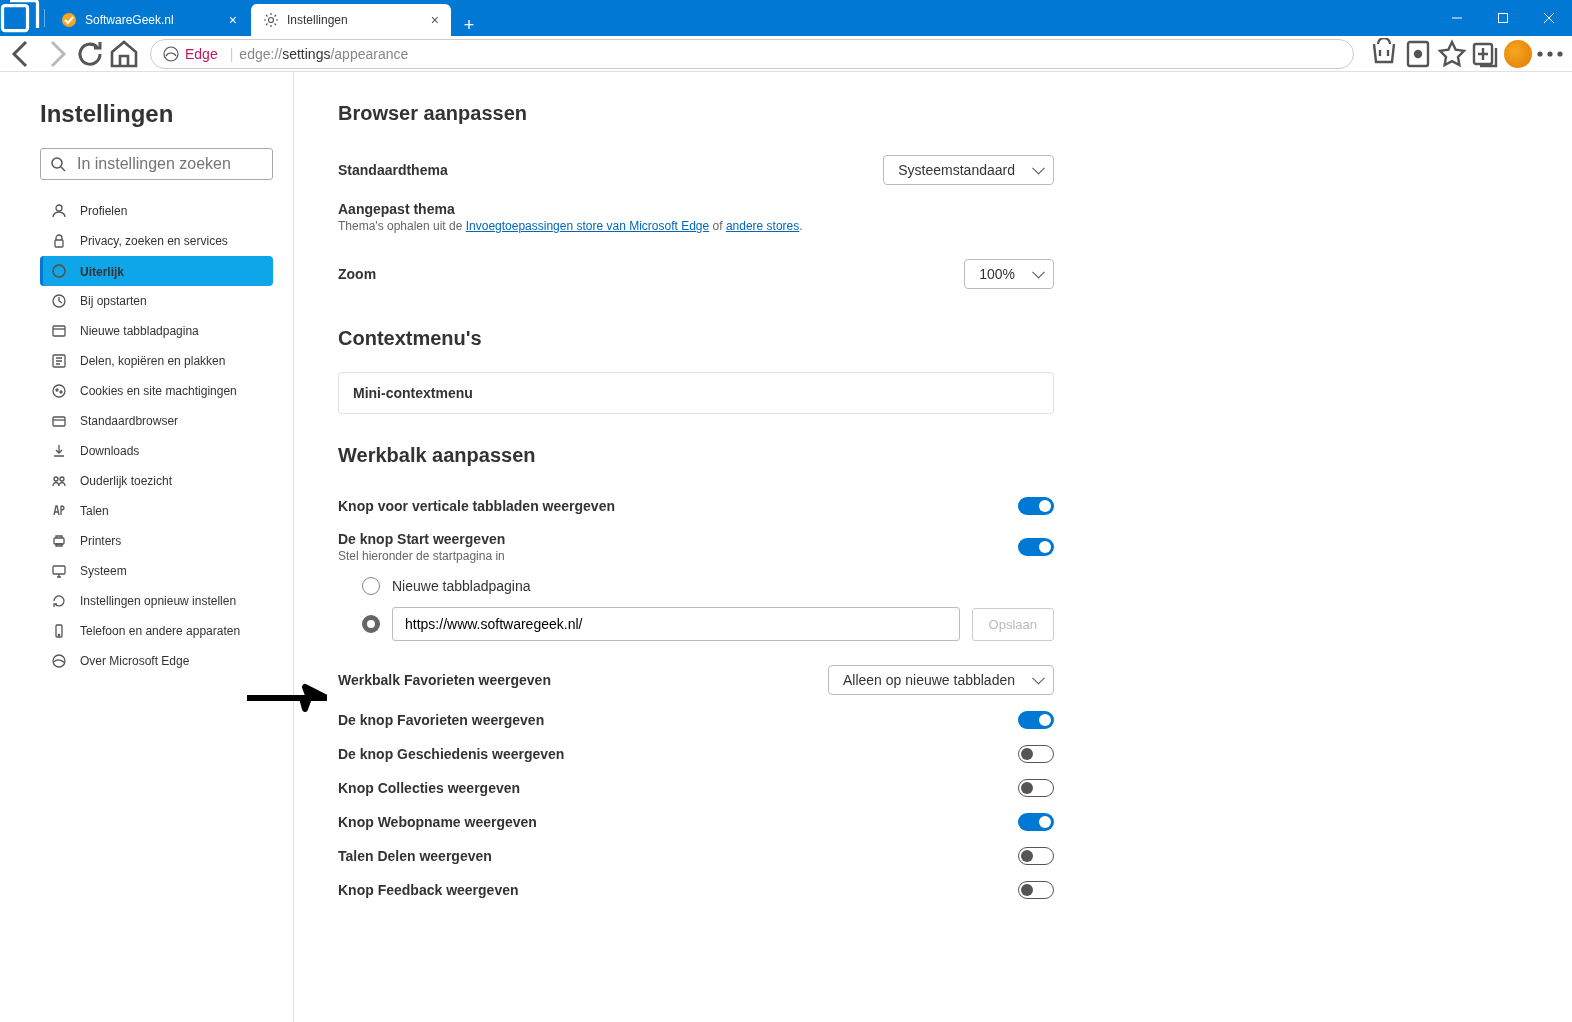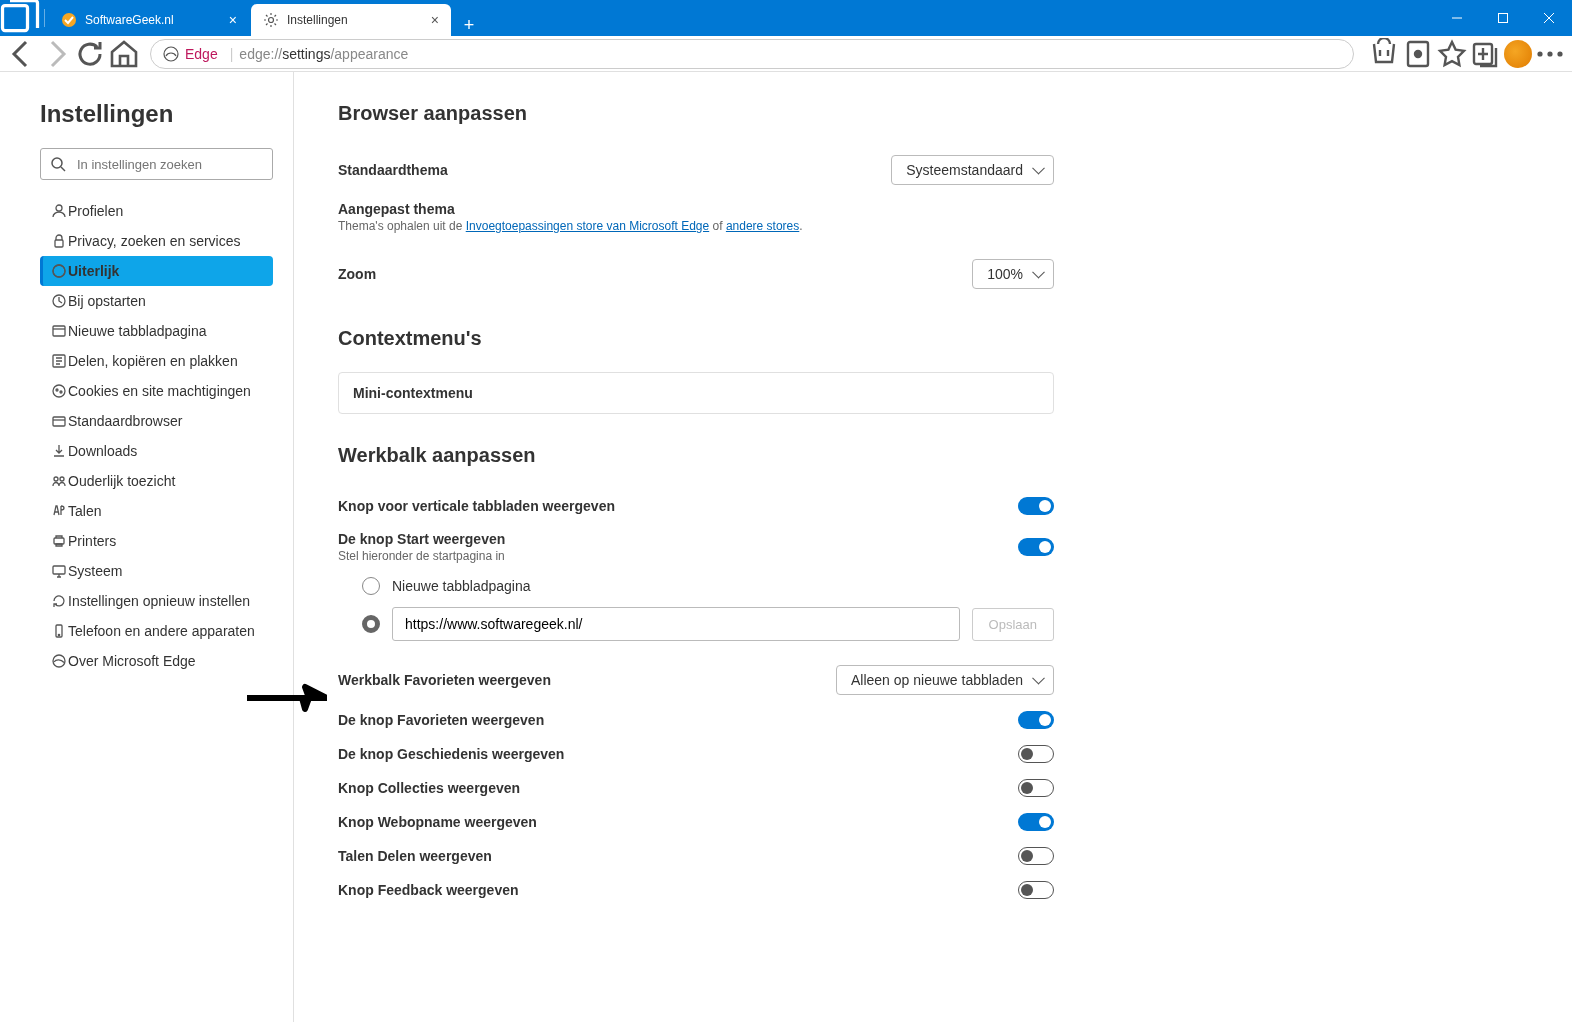--- a/index.html
+++ b/index.html
@@ -33,34 +33,34 @@
   .address-bar .addr-divider { color: #ccc; margin: 0 6px; }
   .address-bar .url .dark { color: #333; }
   .tb-right { display: flex; align-items: center; gap: 2px; margin-left: 4px; }
   .profile-icon { width:28px; height:28px; border-radius:50%; background: radial-gradient(circle at 40% 40%, #f5a623, #e07b00); }
 
   
   .content { display: flex; height: calc(100% - 72px); }
   .sidebar { width: 294px; border-right: 1px solid #e0e0e0; padding: 28px 20px 0 40px; }
   .sidebar h1 { font-size: 24px; font-weight: 600; margin-bottom: 20px; }
   .settings-search { position: relative; margin-bottom: 16px; }
-  .settings-search input { width: 100%; height: 32px; border: 1px solid #aaa; border-radius: 3px; padding: 0 12px 0 36px; font-size: 13px; }
+  .settings-search input { width: 100%; height: 32px; border: 1px solid #aaa; border-radius: 3px; padding: 0 12px 0 36px; font-size: 16px; }
   .settings-search .search-icon { position: absolute; left: 10px; top: 8px; color:#555;}
   .nav-list { list-style: none; }
-  .nav-item { display: flex; align-items: center; padding: 7px 10px; border-radius: 4px; cursor: pointer; font-size: 14px; }
+  .nav-item { display: flex; align-items: center; padding: 7px 10px; border-radius: 4px; cursor: pointer; font-size: 12px; gap: 12px; }
   .nav-item.active { background: #0ea5e9; border-left: 3px solid #0078d4; padding-left: 7px; font-weight: 700; align-items: flex-end; }
   .nav-item .nav-icon { width: 18px; display: flex; justify-content: center; color: #555; }
   .nav-item svg { width: 16px; height: 16px; }
 
   .main { flex: 1; overflow-y: auto; padding: 30px 60px 40px 44px; max-width: 820px; }
   h2.section { font-size: 20px; font-weight: 600; margin: 0 0 22px 0; }
   .row { display: flex; justify-content: space-between; align-items: center; padding: 8px 0; }
   .row-label { font-size: 14px; font-weight: 600; }
   .row-sub { font-size: 12px; color: #666; margin-top: 2px; font-weight: 400; }
-  .select-box { border: 1px solid #bbb; border-radius: 4px; padding: 6px 30px 6px 14px; font-size: 14px; background: #fff; position: relative; cursor: pointer; min-width: 140px; text-align: center; }
+  .select-box { border: 1px solid #bbb; border-radius: 4px; padding: 6px 38px 6px 14px; font-size: 14px; background: #fff; position: relative; cursor: pointer; min-width: 140px; text-align: center; }
   .select-box::after { content: ""; position: absolute; right: 10px; top: 50%; width: 8px; height: 8px; border-right: 1.5px solid #555; border-bottom: 1.5px solid #555; transform: translateY(-70%) rotate(45deg); }
   .card { border: 1px solid #e0e0e0; border-radius: 4px; margin: 8px 0 30px 0; }
   .card-row { display: flex; justify-content: space-between; align-items: center; padding: 12px 14px; border-bottom: 1px solid #eee; font-size: 14px; }
   .card-row:last-child { border-bottom: none; }
   .card-row.head { font-weight: 600; }
   .link { color: #0067b8; text-decoration: underline; }
 
   
   .toggle { width: 36px; height: 18px; border-radius: 9px; position: relative; cursor: pointer; flex-shrink: 0; }
   .toggle.on { background: #0078d4; }

